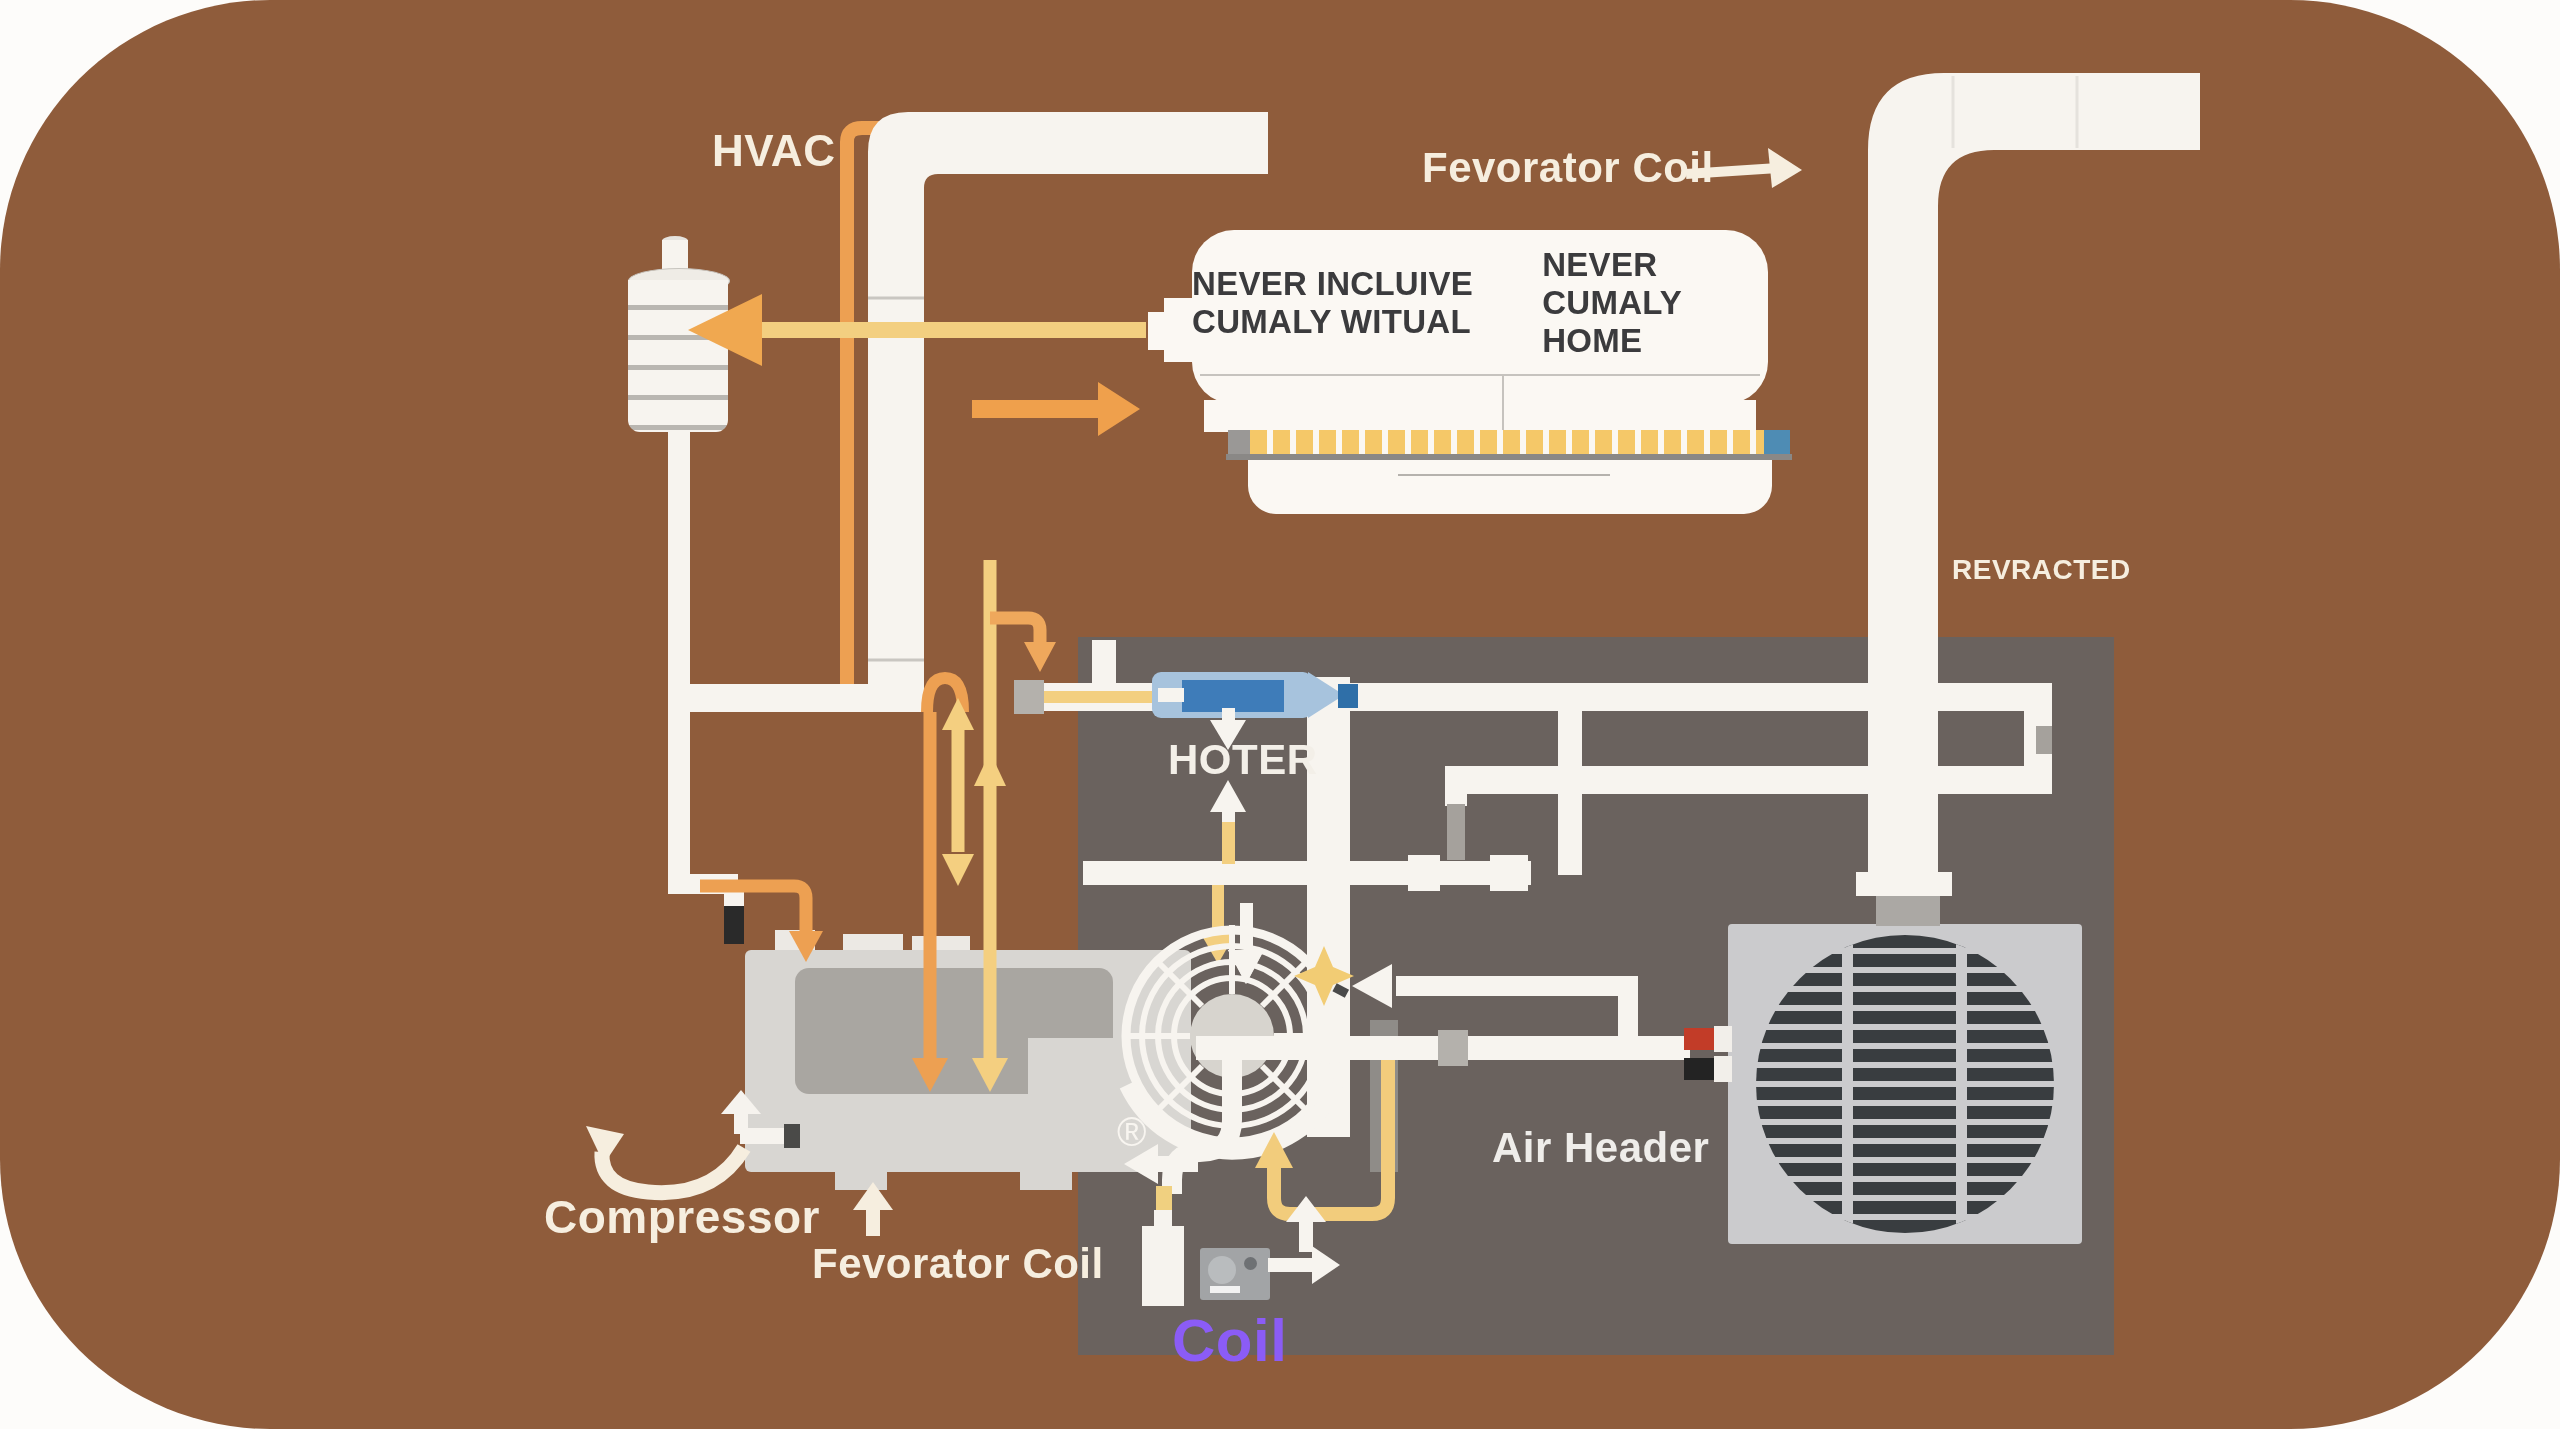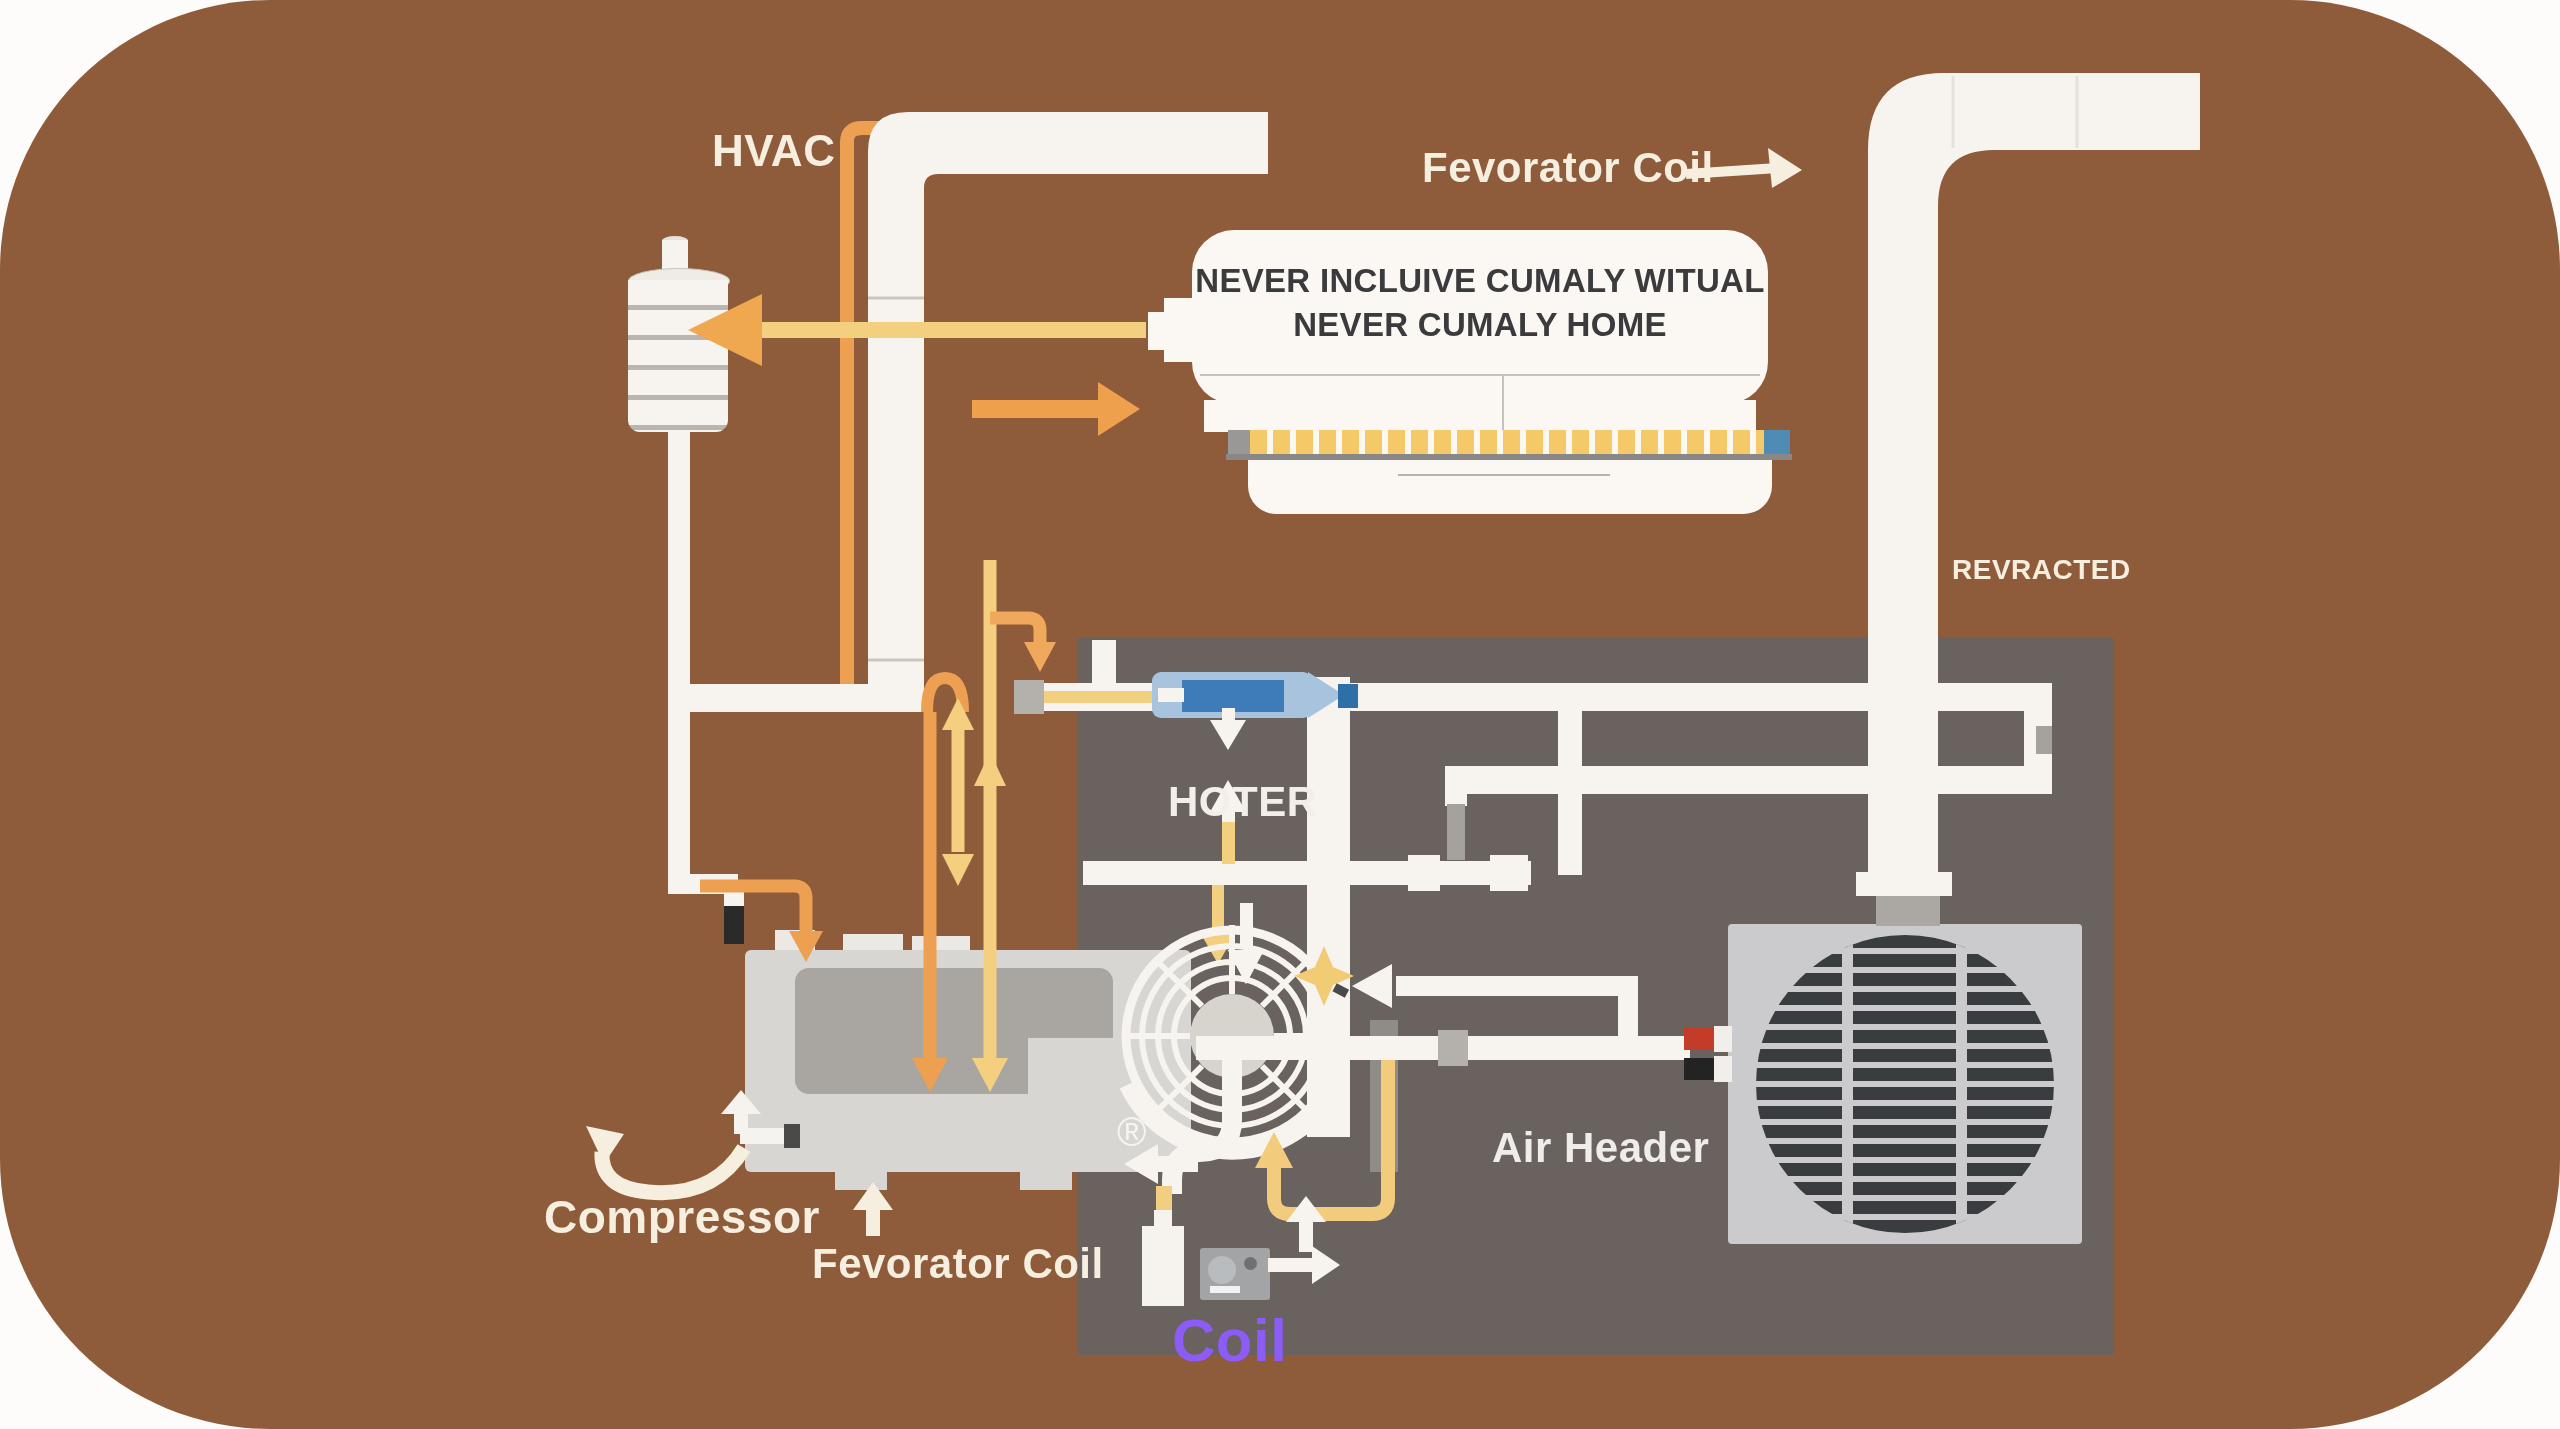--- a/index.html
+++ b/index.html
@@ -21,21 +21,21 @@
   .ah .vdiv{position:absolute;left:354px;top:146px;width:2px;height:58px;background:#C6C3BE;}
   .ah .flange1{position:absolute;left:16px;top:70px;width:30px;height:64px;background:#FBF8F3;}
   .ah .flange2{position:absolute;left:0px;top:84px;width:18px;height:38px;background:#FBF8F3;}
   .ah .capL{position:absolute;left:80px;top:202px;width:22px;height:24px;background:#9A9896;}
   .ah .filter{position:absolute;left:102px;top:202px;width:514px;height:24px;
       background:repeating-linear-gradient(90deg,#F5C868 0 17px,#FBF8F3 17px 23px);}
   .ah .capR{position:absolute;left:616px;top:202px;width:26px;height:24px;background:#4E8CB4;}
   .ah .ubar{position:absolute;left:78px;top:226px;width:566px;height:6px;background:#8A8886;}
   .ah .tray{position:absolute;left:100px;top:232px;width:524px;height:54px;background:#FBF8F3;border-radius:0 0 28px 28px;}
   .ah .trayline{position:absolute;left:250px;top:246px;width:212px;height:2px;background:#B5B2AD;}
-  .ah .caption{position:absolute;left:44px;top:16px;width:576px;height:118px;display:flex;flex-direction:column;
+  .ah .caption{position:absolute;left:44px;top:16px;width:576px;height:118px;display:flex;flex-direction:row;
       align-items:center;justify-content:center;gap:6px;color:#3B3B3D;font-weight:700;font-size:33px;letter-spacing:.3px;}
 
   
   .cyl{left:628px;top:236px;width:100px;height:340px;}
   .cyl .tubecap{position:absolute;left:34px;top:0;width:26px;height:10px;background:#E6E3DD;border-radius:50%;}
   .cyl .tube{position:absolute;left:34px;top:4px;width:26px;height:40px;background:#F7F4EF;}
   .cyl .top{position:absolute;left:0;top:32px;width:100px;height:24px;background:#EFECE6;border-radius:50%;border:1px solid #C8C5BF;}
   .cyl .bodyc{position:absolute;left:0;top:44px;width:100px;height:152px;border-radius:0 0 12px 12px;
       background:repeating-linear-gradient(#F7F4EF 0 25px,#B9B6B1 25px 30px);}
 
@@ -278,19 +278,19 @@
       <path d="M 1686,174 L 1778,168" stroke="#F6EEDF" stroke-width="10" fill="none"></path>
       <polygon points="1802,170 1768,148 1772,188"></polygon>
       <rect x="866" y="1206" width="14" height="30"></rect>
       <polygon points="873,1182 853,1210 893,1210"></polygon>
     </g>
   </svg>
 
   <div class="lbl" style="left:712px;top:126px;font-size:44px;">HVAC</div>
   <div class="lbl" style="left:1422px;top:144px;font-size:42px;">Fevorator Coil</div>
   <div class="lbl" style="left:1952px;top:554px;font-size:28px;">REVRACTED</div>
-  <div class="lbl" style="left:1168px;top:736px;font-size:42px;color:#F3EFE8;margin-top:42px;">HOTER</div>
+  <div class="lbl" style="left:1168px;top:736px;font-size:42px;color:#F3EFE8;">HOTER</div>
   <div class="lbl" style="left:1492px;top:1124px;font-size:42px;color:#EFEDEA;">Air Header</div>
   <div class="lbl" style="left:544px;top:1190px;font-size:46px;">Compressor</div>
   <div class="lbl" style="left:812px;top:1240px;font-size:42px;">Fevorator Coil</div>
   <div class="lbl" style="left:1172px;top:1306px;font-size:60px;color:#8b5cf6;">Coil</div>
 
 </div>
 
 </body></html>

